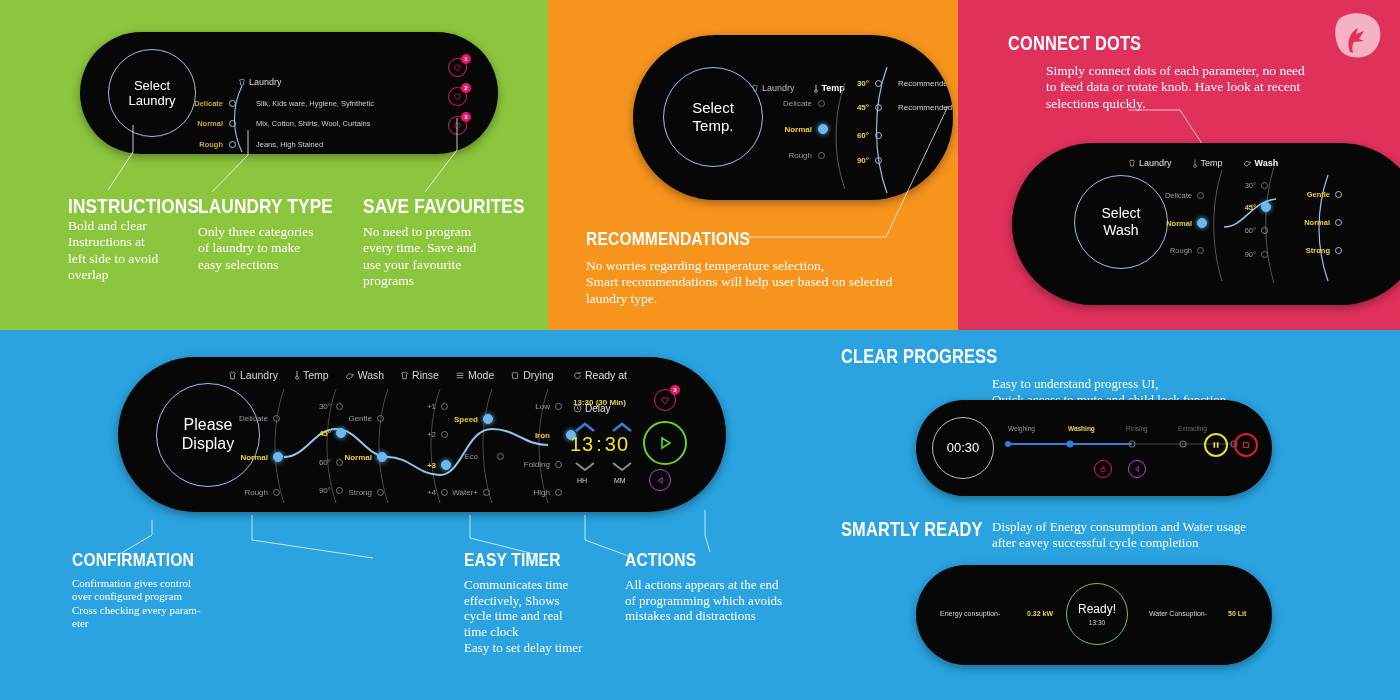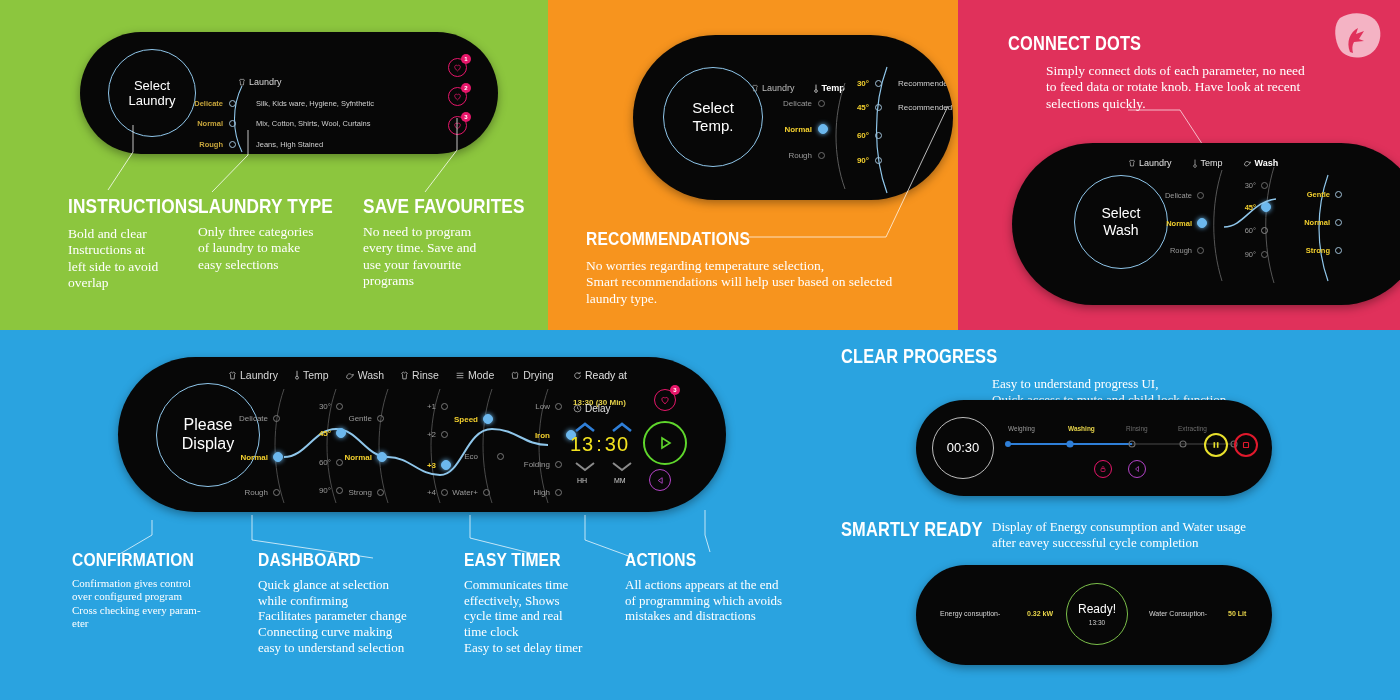--- a/index.html
+++ b/index.html
@@ -160,21 +160,21 @@
   </div>
 
   <svg style="position:absolute;left:0;top:0;width:548px;height:330px;pointer-events:none;">
     <path d="M133 125 L133 152 L108 190" stroke="#ffffff" stroke-width="0.9" fill="none" opacity=".85"></path>
     <path d="M248 130 L248 155 L212 192" stroke="#ffffff" stroke-width="0.9" fill="none" opacity=".85"></path>
     <path d="M457 118 L457 150 L425 192" stroke="#ffffff" stroke-width="0.9" fill="none" opacity=".85"></path>
   </svg>
 
   <div style="position:absolute;left:68px;top:194px;width:130px;">
     <div class="head" style="font-size:21px;">INSTRUCTIONS</div>
-    <div class="body-txt" style="margin-top:8px;white-space:pre-line;">Bold and clear
+    <div class="body-txt" style="margin-top:0;white-space:pre-line;">Bold and clear
 Instructions at
 left side to avoid
 overlap</div>
   </div>
   <div style="position:absolute;left:198px;top:194px;width:140px;">
     <div class="head" style="font-size:21px;">LAUNDRY TYPE</div>
     <div class="body-txt" style="margin-top:6px;white-space:pre-line;">Only three categories
 of laundry to make
 easy selections</div>
   </div>
@@ -589,28 +589,20 @@
     <path d="M705 180 L705 205 L710 222" stroke="#ffffff" stroke-width="0.9" fill="none" opacity=".8"></path>
   </svg>
 
   <div style="position:absolute;left:72px;top:549px;width:165px;">
     <div class="head" style="font-size:19px;">CONFIRMATION</div>
     <div class="body-txt" style="margin-top:6px;white-space:pre-line;font-size:11px;">Confirmation gives control
 over configured program
 Cross checking every param-
 eter</div>
   </div>
-  <div style="position:absolute;left:258px;top:549px;width:180px;">
-    <div class="head" style="font-size:19px;">DASHBOARD</div>
-    <div class="body-txt" style="margin-top:6px;white-space:pre-line;font-size:13px;">Quick glance at selection
-while confirming
-Facilitates parameter change
-Connecting curve making
-easy to understand selection</div>
-  </div>
   <div style="position:absolute;left:464px;top:549px;width:150px;">
     <div class="head" style="font-size:19px;">EASY TIMER</div>
     <div class="body-txt" style="margin-top:6px;white-space:pre-line;font-size:13px;">Communicates time
 effectively, Shows
 cycle time and real
 time clock
 Easy to set delay timer</div>
   </div>
   <div style="position:absolute;left:625px;top:549px;width:180px;">
     <div class="head" style="font-size:19px;">ACTIONS</div>

